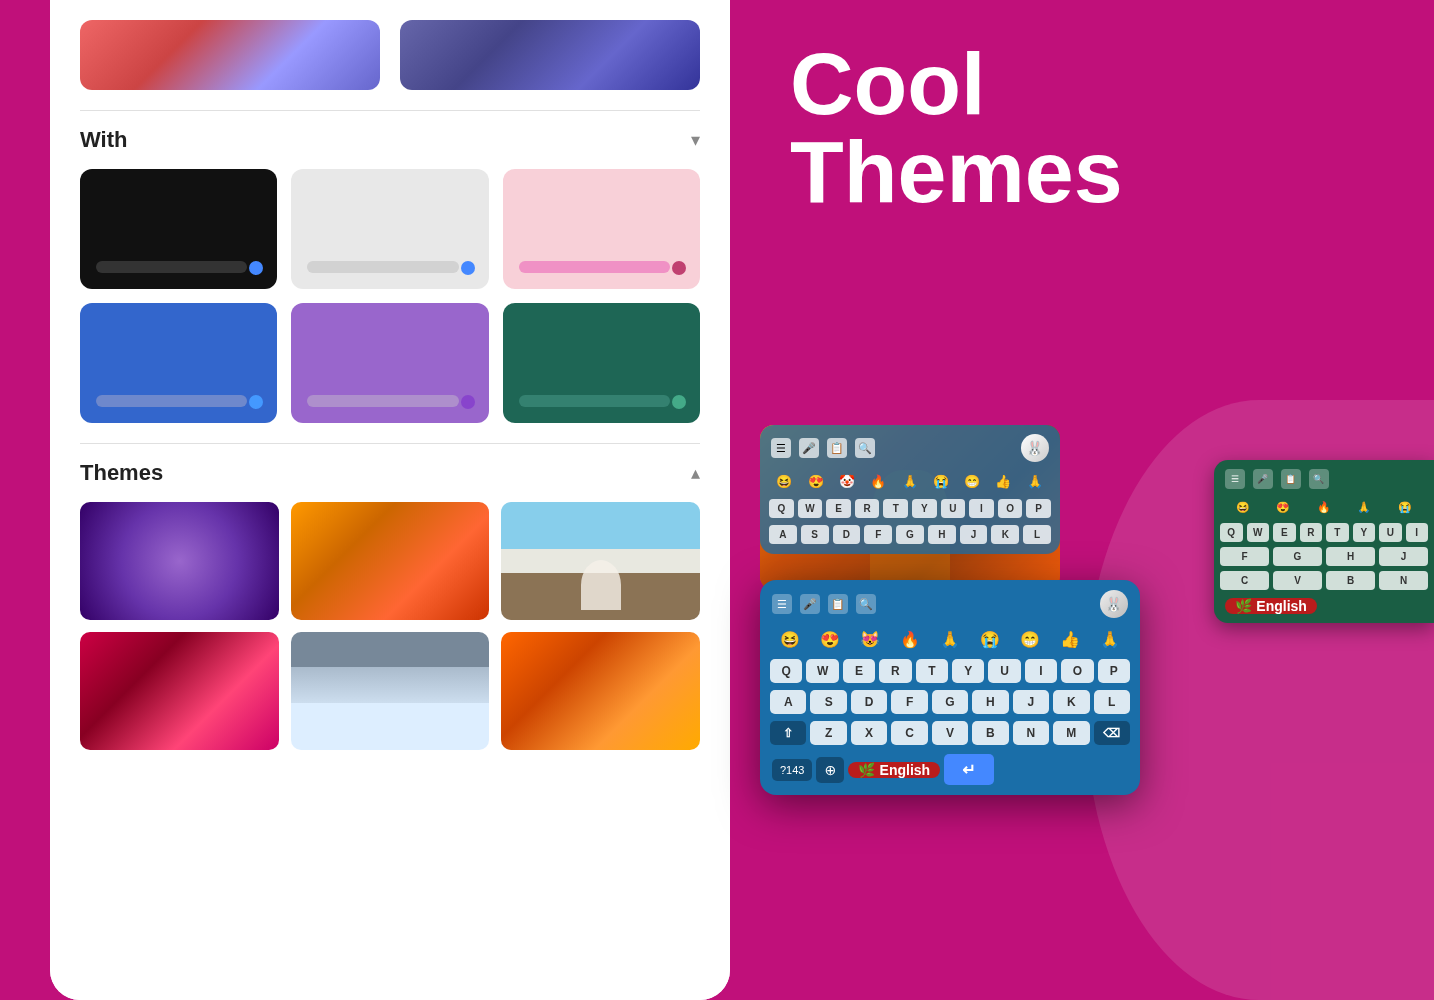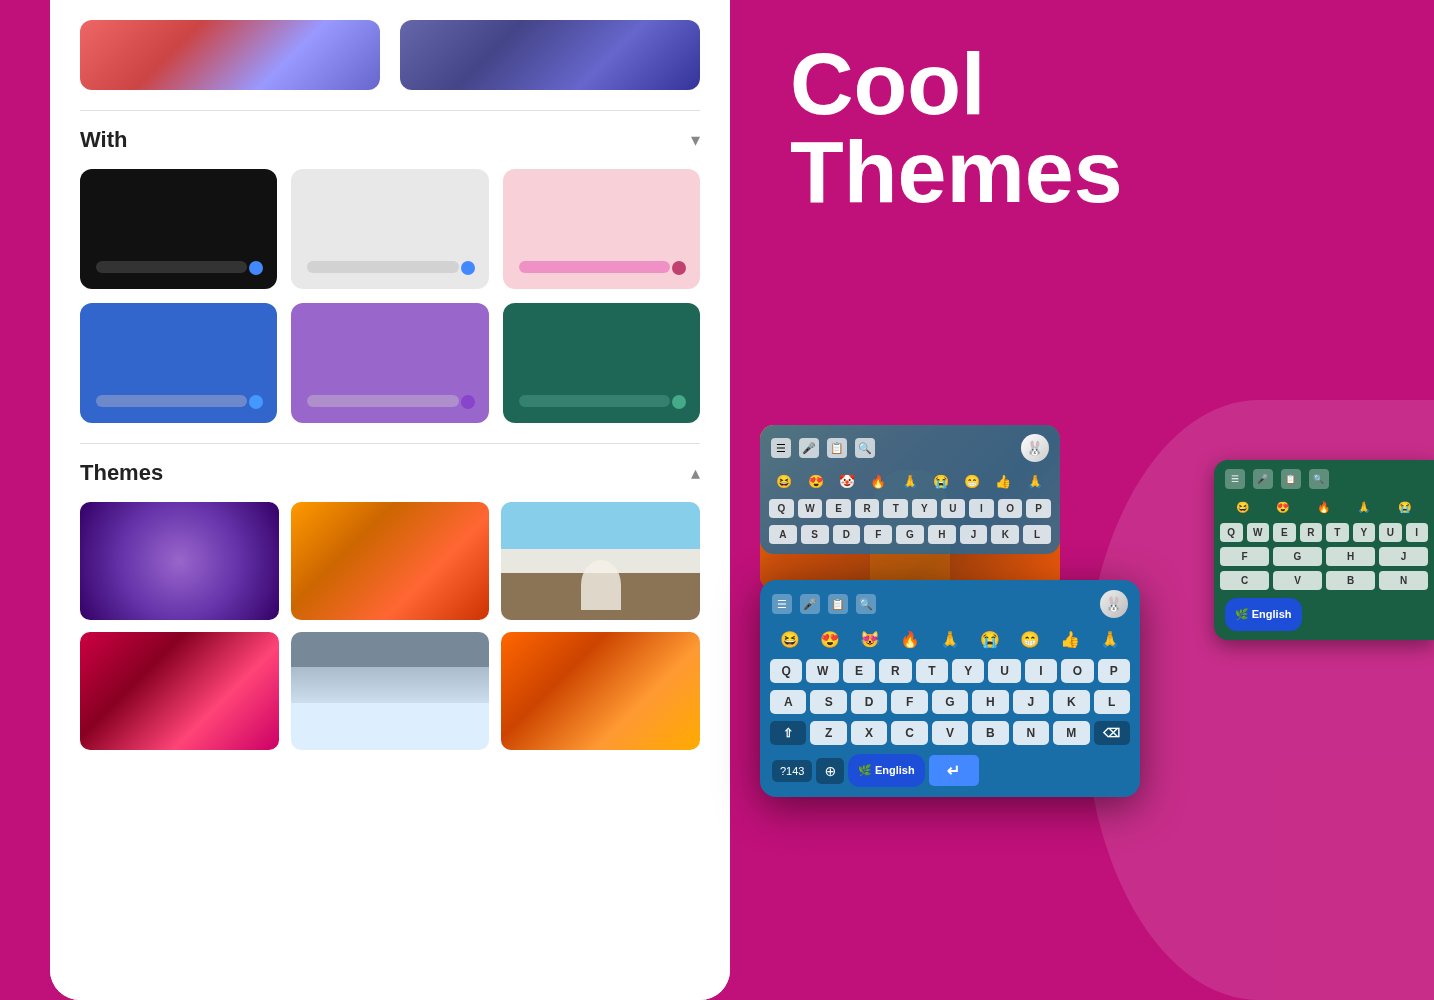--- a/index.html
+++ b/index.html
@@ -334,24 +334,24 @@
 
     
     .kb-bottom {
       display: flex;
       align-items: center;
       gap: 4px;
       padding: 4px 6px;
     }
 
     .kb-lang {
-      background: #1d4ed8;
+      background: #b91c1c;
       border-radius: 12px;
-      padding: 10px 10px;
-      font-size: 11px;
+      padding: 0 10px;
+      font-size: 14px;
       color: #fff;
       font-weight: 600;
     }
 
     .kb-num {
       background: rgba(0,0,0,0.3);
       color: #fff;
       border-radius: 5px;
       padding: 5px 8px;
       font-size: 11px;

